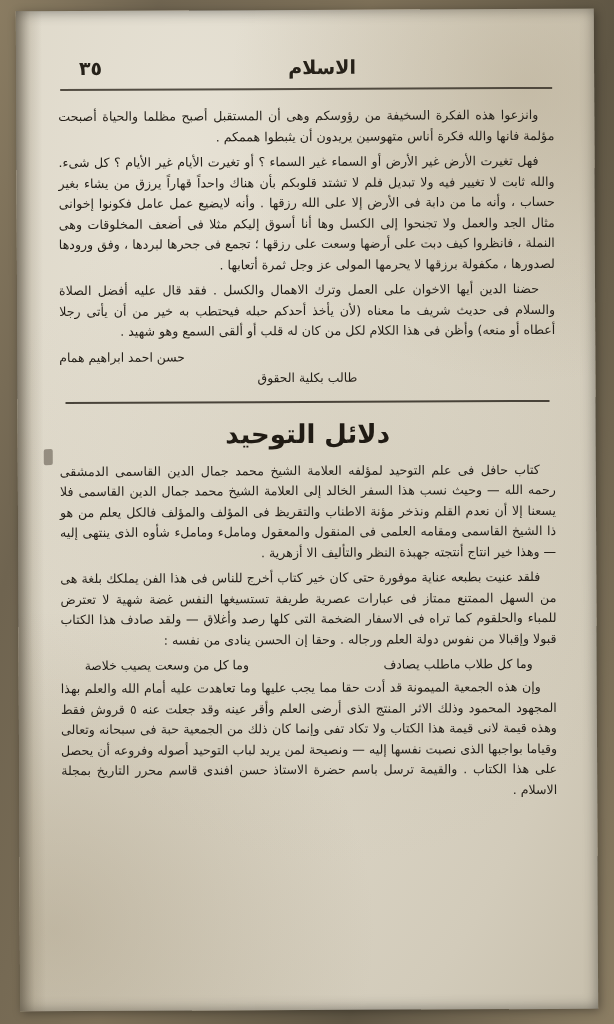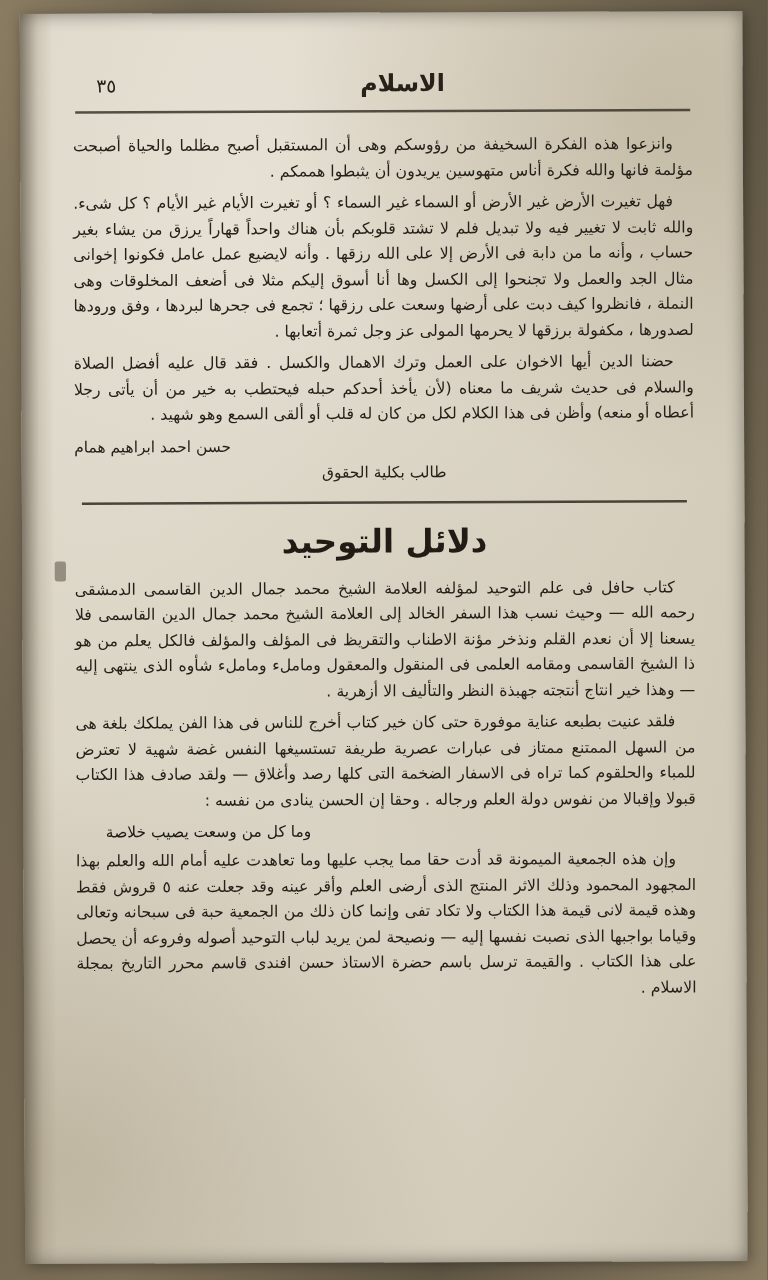--- a/index.html
+++ b/index.html
@@ -80,25 +80,25 @@
     flex: 1;
     text-align: center;
     font-family: "DejaVu Sans", sans-serif;
     font-size: 19px;
     font-weight: 700;
     letter-spacing: 2px;
     color: #262119;
     margin-right: -28px;
   }
   .folio {
-    font-size: 15px;
-    font-weight: 400;
+    font-size: 19px;
+    font-weight: 700;
     color: #262119;
     min-width: 34px;
-    text-align: center;
+    text-align: right;
   }
 
   .rule {
     height: 2px;
     background: #3a342a;
     opacity: 0.85;
     margin: 10px 2px 0 2px;
   }
 
   
@@ -198,20 +198,21 @@
       <div class="section-divider"></div>
 
       <div class="section-title">دلائل التوحيد</div>
 
       <div class="body" style="margin-top:4px">
         <p class="para">كتاب حافل فى علم التوحيد لمؤلفه العلامة الشيخ محمد جمال الدين القاسمى الدمشقى رحمه الله — وحيث نسب هذا السفر الخالد إلى العلامة الشيخ محمد جمال الدين القاسمى فلا يسعنا إلا أن نعدم القلم ونذخر مؤنة الاطناب والتقريظ فى المؤلف والمؤلف فالكل يعلم من هو ذا الشيخ القاسمى ومقامه العلمى فى المنقول والمعقول وماملء وماملء شأوه الذى ينتهى إليه — وهذا خير انتاج أنتجته جهبذة النظر والتأليف الا أزهرية .</p>
         <p class="para">فلقد عنيت بطبعه عناية موفورة حتى كان خير كتاب أخرج للناس فى هذا الفن يملكك بلغة هى من السهل الممتنع ممتاز فى عبارات عصرية طريفة تستسيغها النفس غضة شهية لا تعترض للمباء والحلقوم كما تراه فى الاسفار الضخمة التى كلها رصد وأغلاق — ولقد صادف هذا الكتاب قبولا وإقبالا من نفوس دولة العلم ورجاله . وحقا إن الحسن ينادى من نفسه :</p>
 
         <div class="verse-row">
           <span class="verse-half">وما كل من وسعت يصيب خلاصة</span>
+          <span class="verse-half">وما كل طلاب ماطلب يصادف</span>
         </div>
 
         <p class="para">وإن هذه الجمعية الميمونة قد أدت حقا مما يجب عليها وما تعاهدت عليه أمام الله والعلم بهذا المجهود المحمود وذلك الاثر المنتج الذى أرضى العلم وأقر عينه وقد جعلت عنه ٥ قروش فقط وهذه قيمة لانى قيمة هذا الكتاب ولا تكاد تفى وإنما كان ذلك من الجمعية حبة فى سبحانه وتعالى وقياما بواجبها الذى نصبت نفسها إليه — ونصيحة لمن يريد لباب التوحيد أصوله وفروعه أن يحصل على هذا الكتاب . والقيمة ترسل باسم حضرة الاستاذ حسن افندى قاسم محرر التاريخ بمجلة الاسلام .</p>
       </div>
 
       <div class="margin-mark"></div>
     </div>
   </div>
 </div>
 

